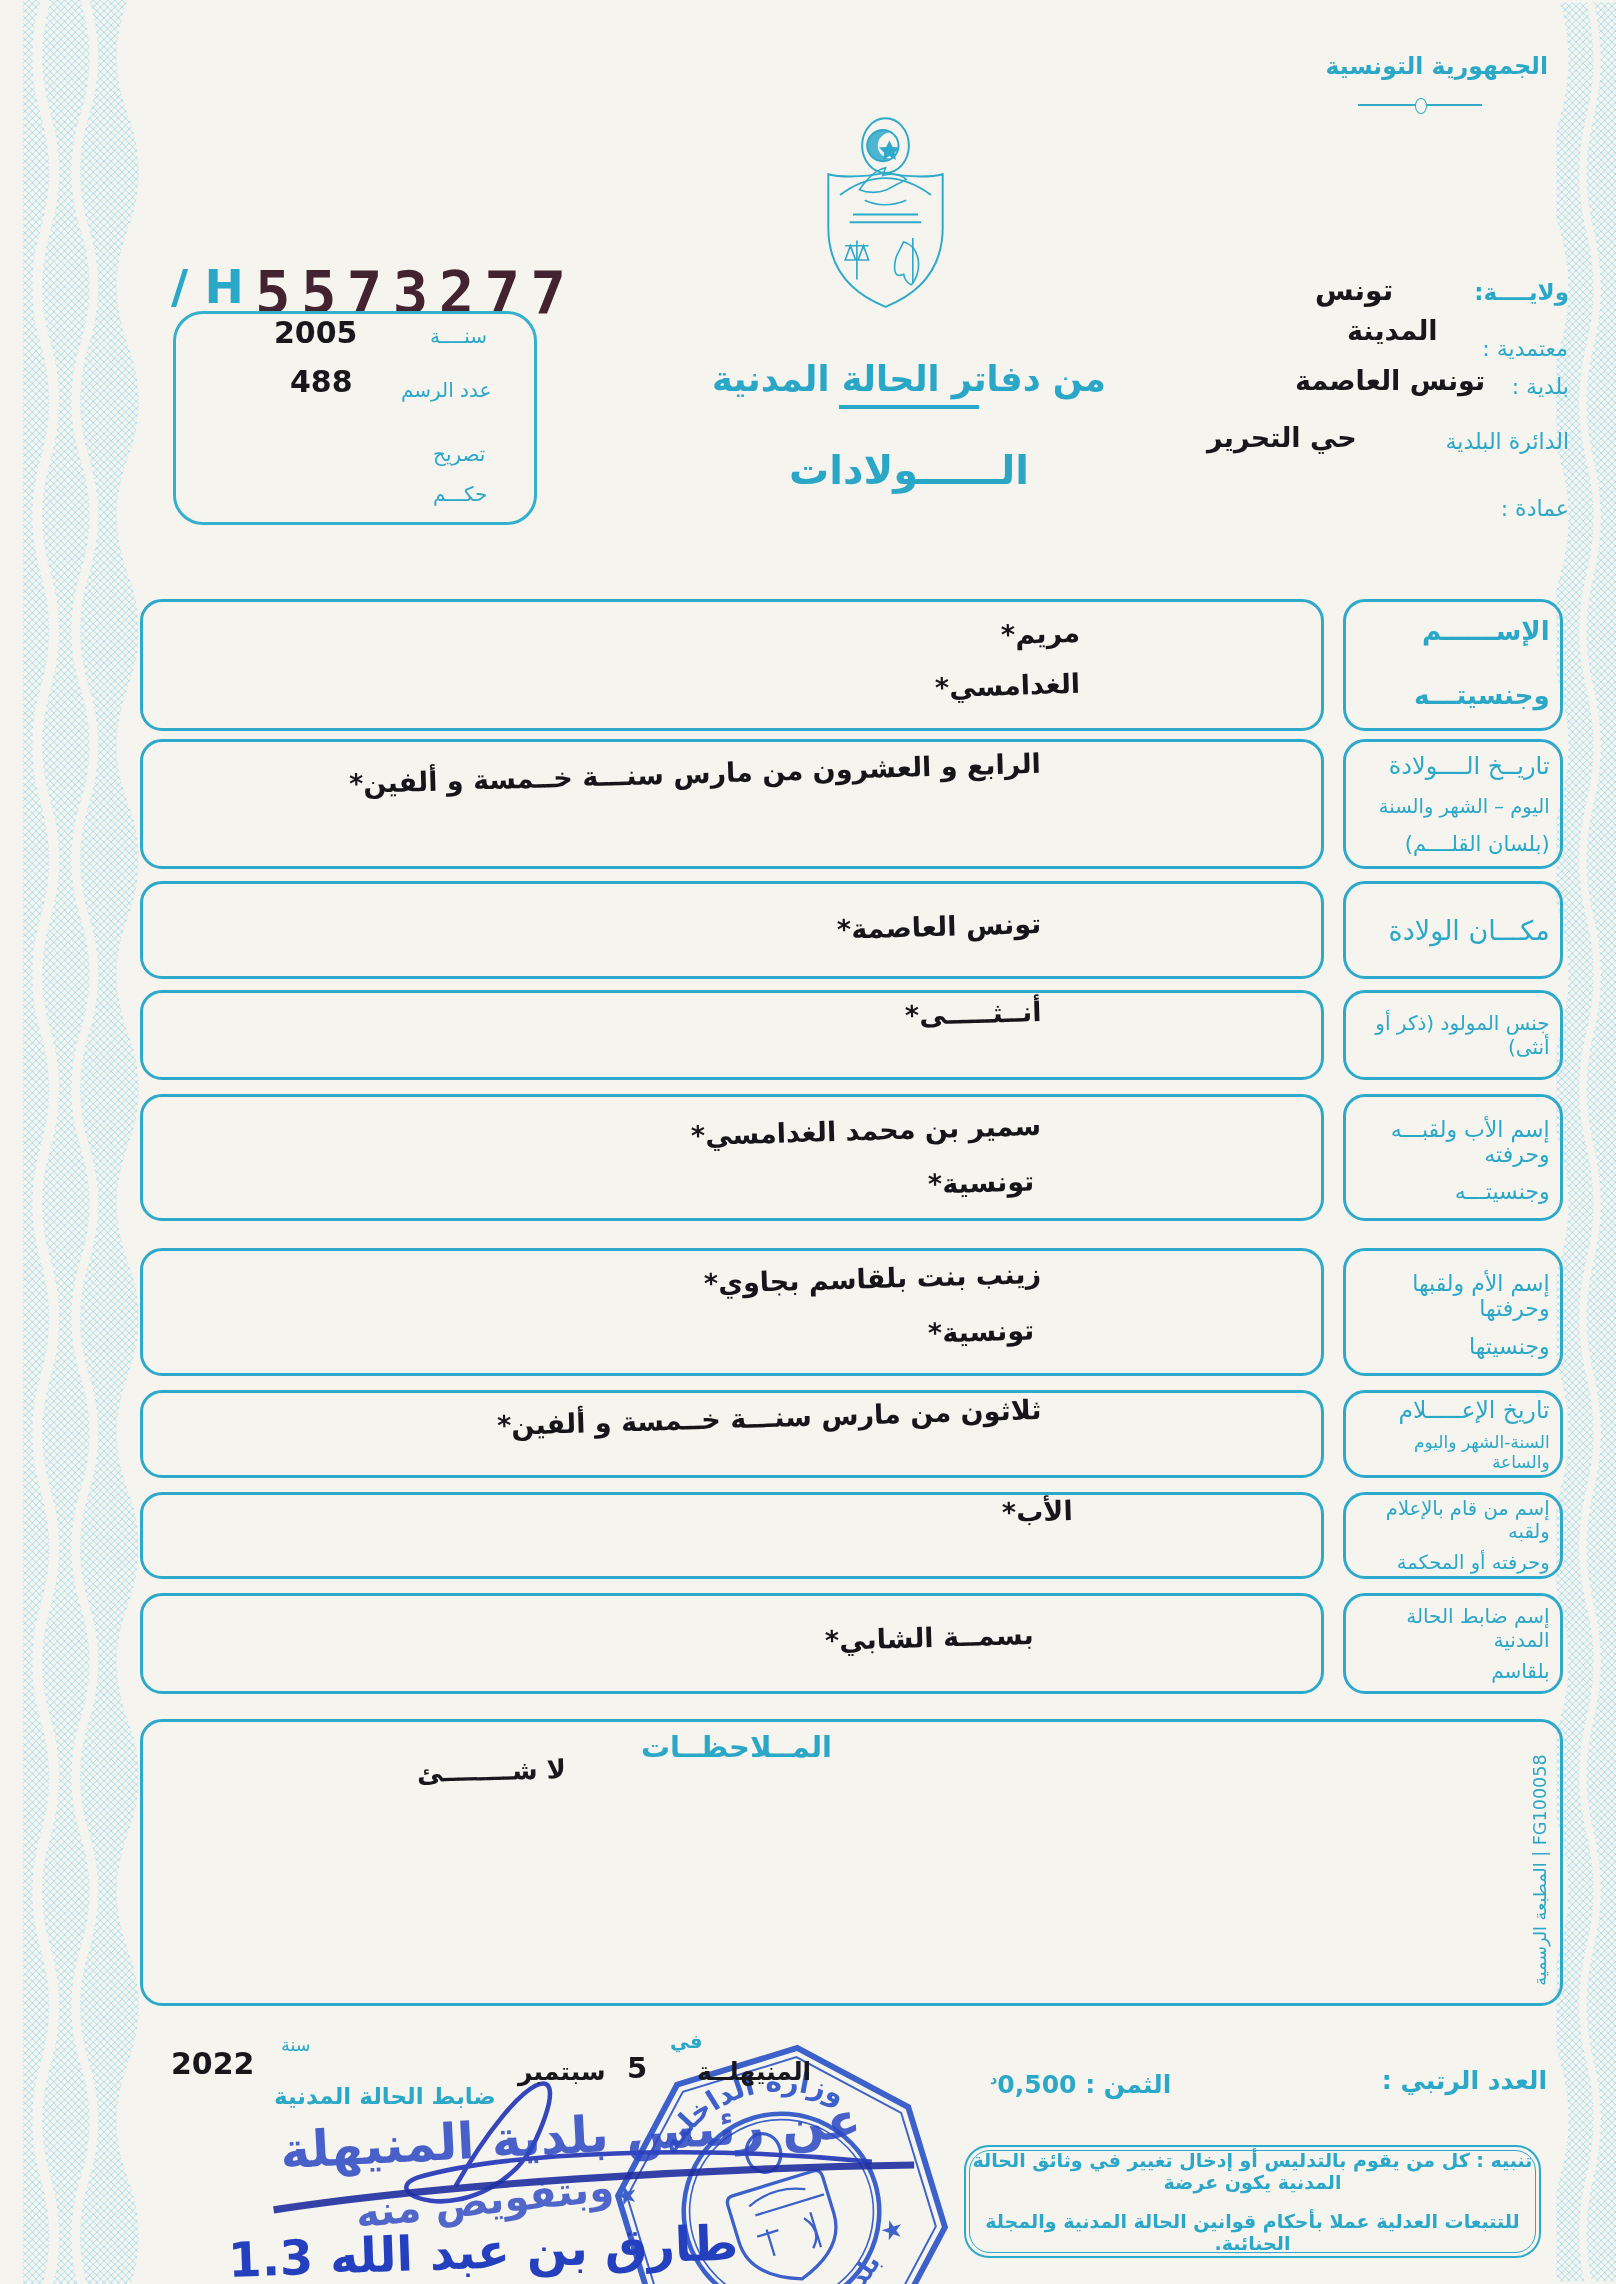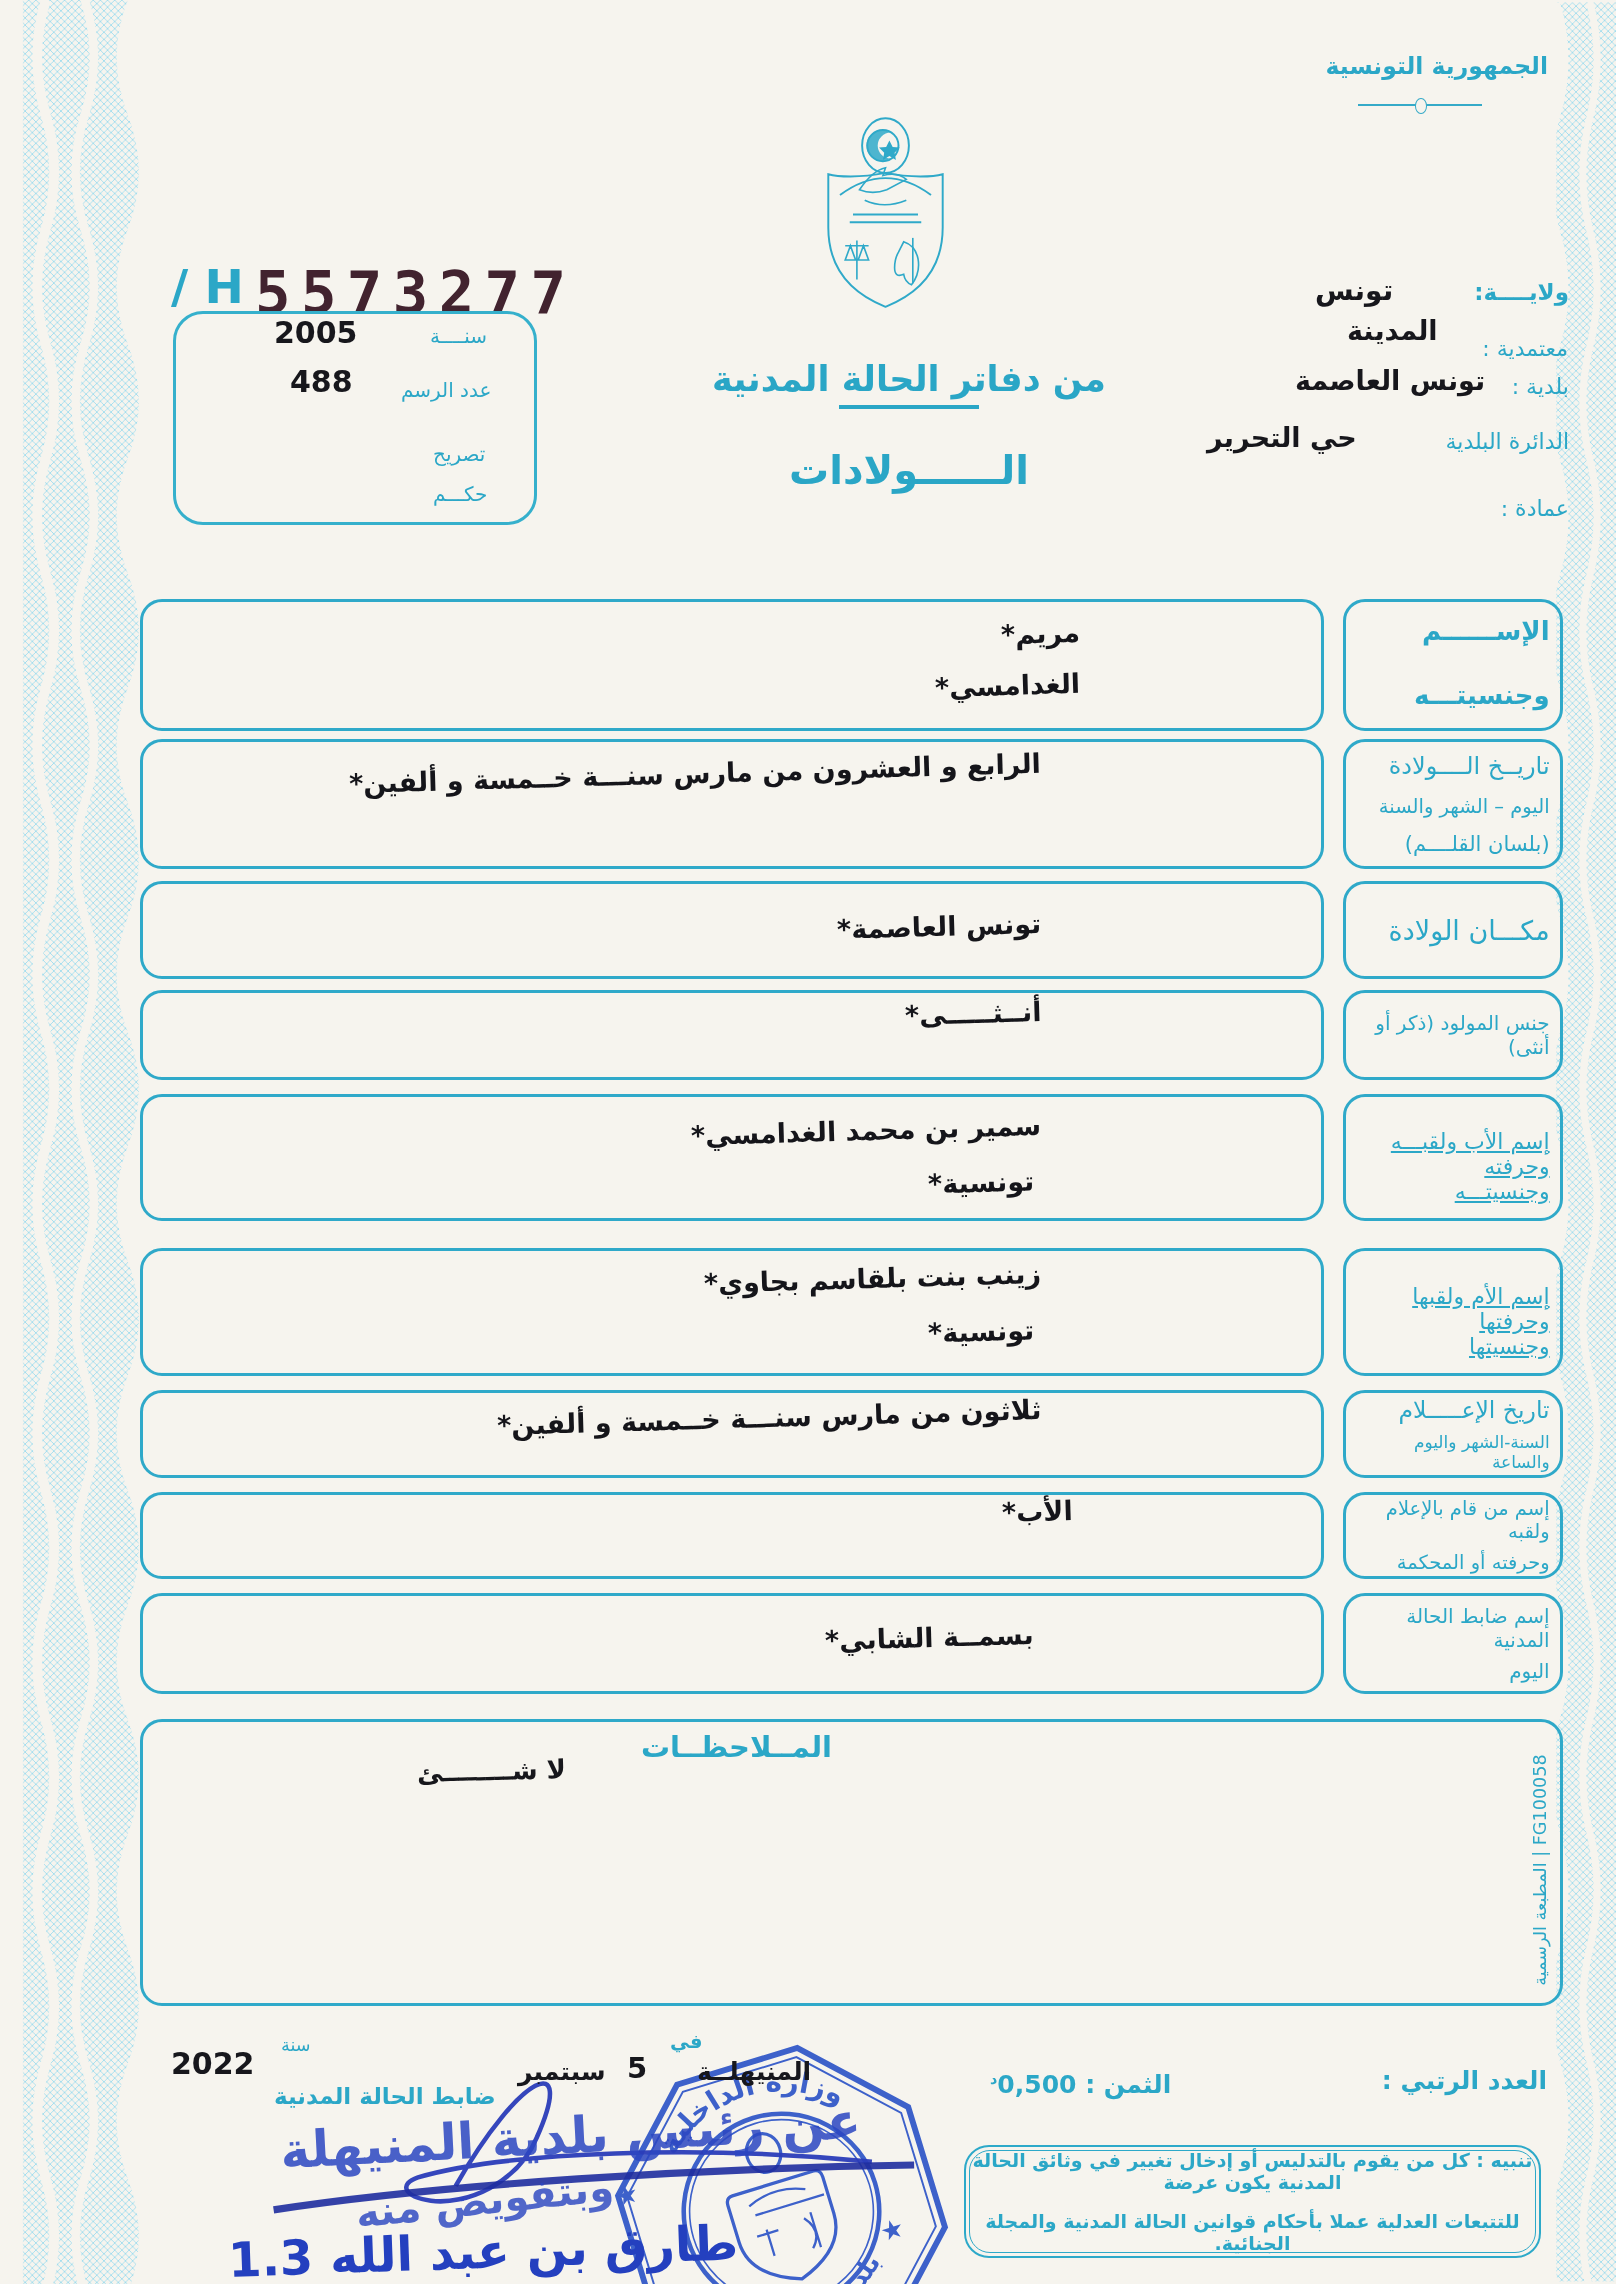--- a/index.html
+++ b/index.html
@@ -21,21 +21,21 @@
   .lcell{left:1203px;width:220px;display:flex;flex-direction:column;
     justify-content:center;align-items:flex-start;padding:6.5px 10.4px;color:#2ba7c7;}
   .lcell div{width:100%;text-align:right;}
   .val{position:absolute;font-weight:bold;color:#15151a;font-size:27px;
     transform:rotate(-1.7deg);white-space:nowrap;}
   .r1{top:599px;height:132px}.r2{top:739px;height:130px}.r3{top:881px;height:98px}
   .r4{top:990px;height:90px}.r5{top:1094px;height:127px}.r6{top:1248px;height:128px}
   .r7{top:1390px;height:88px}.r8{top:1492px;height:87px}.r9{top:1593px;height:101px}
   .r1 .lcell{justify-content:space-between;padding:14.3px 10.4px 18px;}
   .r2 .lcell{justify-content:space-between;padding:10.4px 10.4px 10.4px;}
-  .r5 .lcell,.r6 .lcell{justify-content:flex-end;padding:19.5px 10.4px 14.3px;text-decoration:underline;}
+  .r5 .lcell,.r6 .lcell{justify-content:space-between;padding:19.5px 10.4px 14.3px;}
   .r7 .lcell,.r8 .lcell,.r9 .lcell{gap:7.8px;}
   .fz40{font-size:26px}.fz42{font-size:27px}.fz37{font-size:24px}.fz36{font-size:23.5px}
   .fz34{font-size:22px}.fz32{font-size:21px}.fz31{font-size:20px}.fz30{font-size:19.5px}.fz26{font-size:17px}
 
   
   .notes{position:absolute;left:140px;top:1719px;width:1423px;height:287px;
     box-sizing:border-box;border:3.3px solid #2fa9c9;border-radius:22px;}
 
   
   .regbox{position:absolute;left:173px;top:311px;width:364px;height:214px;
@@ -223,21 +223,21 @@
       <div class="fz30">وحرفته أو المحكمة</div>
     </div>
   </div>
 
   <div class="row r9">
     <div class="vcell">
       <div class="val" style="right:287px;top:26px;">بسمــة الشابي*</div>
     </div>
     <div class="lcell">
       <div class="fz31">إسم ضابط الحالة المدنية</div>
-      <div class="fz31">اليوم</div>
+      <div class="fz31">بلقاسم</div>
     </div>
   </div>
 
   <div class="notes">
     <div class="abs cyan b" style="left:450px;top:7.8px;width:287px;font-size:29px;text-align:center;">المــلاحظــات</div>
     <div class="abs black b" style="left:274px;top:34px;font-size:26px;transform:rotate(-1.5deg);">لا شــــــــئ</div>
   </div>
 
   <div class="abs cyan" style="left:1530px;top:2059px;width:378px;font-size:17.6px;text-align:center;
               transform:rotate(-90deg);transform-origin:left top;">FG100058 | المطبعة الرسمية</div>

